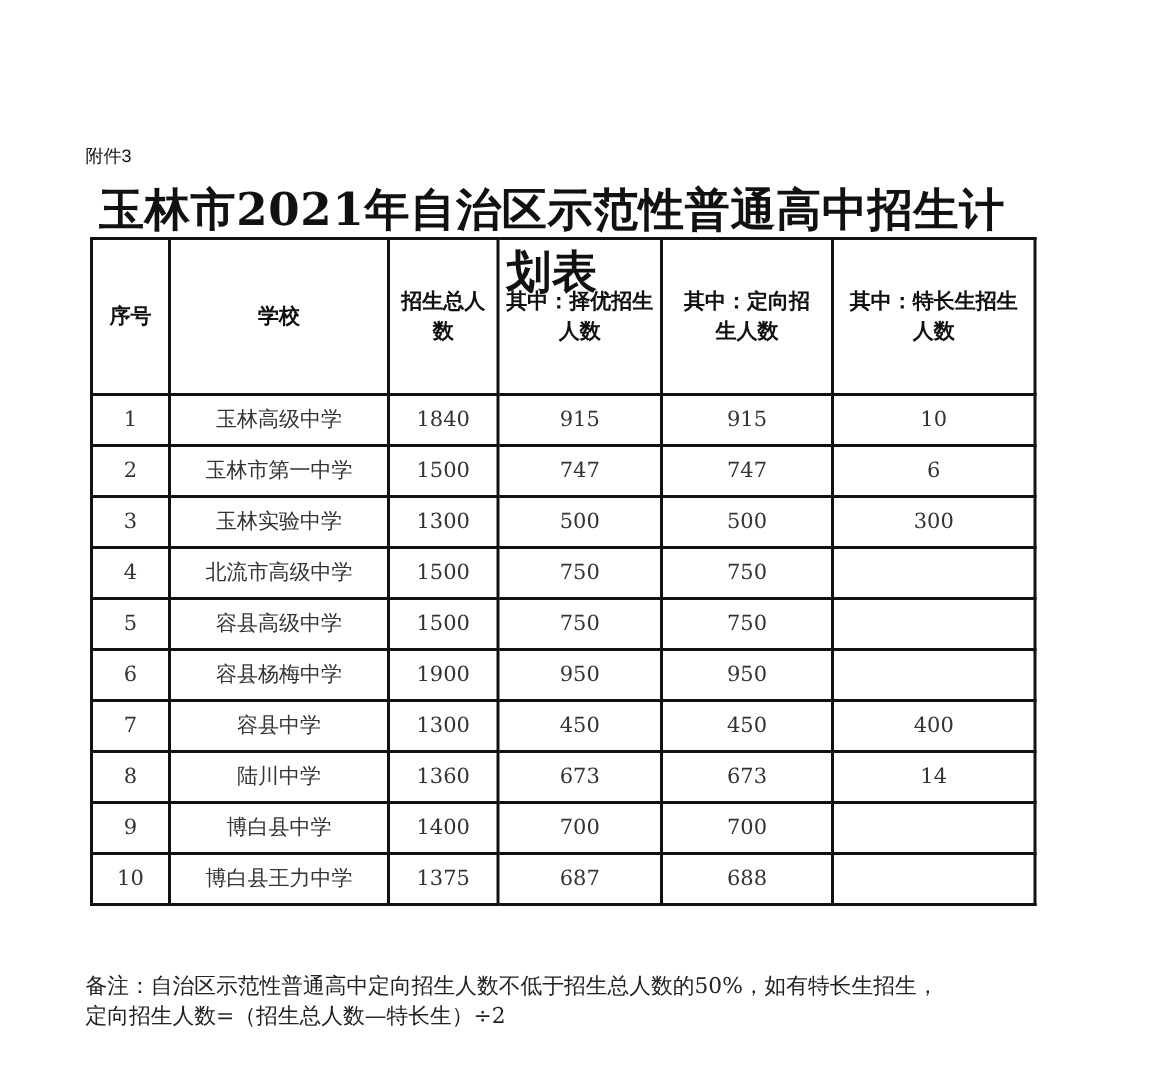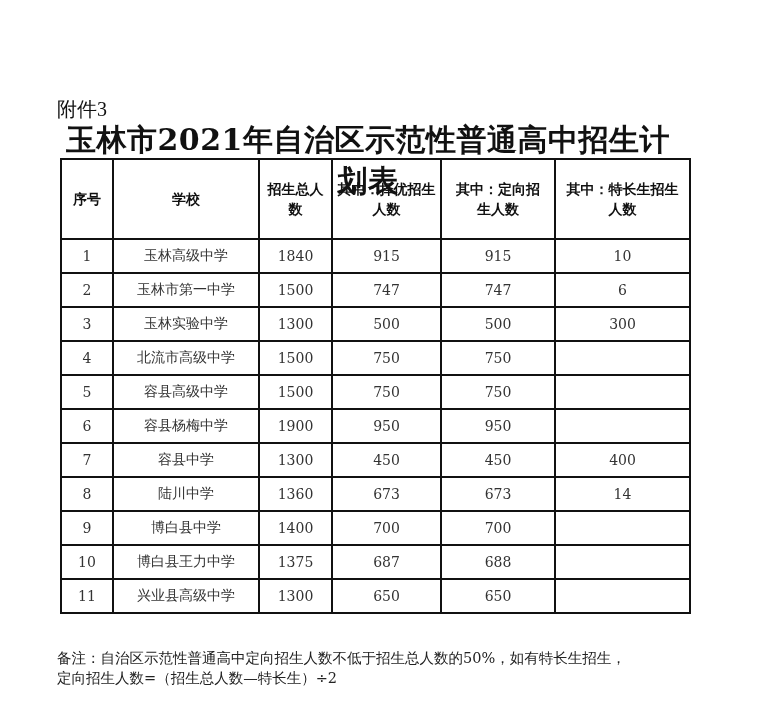--- a/index.html
+++ b/index.html
@@ -1,19 +1,19 @@
 <!DOCTYPE html>
 <html><head>
 <meta charset="utf-8">
 <style>
   html, body { margin: 0; padding: 0; background: #ffffff; }
   body { width: 771px; height: 717px; position: relative; overflow: hidden;
          font-family: "DejaVu Serif", "Liberation Serif", serif; color: #222; }
-  .attachment { position: absolute; left: 57px; top: 96px; font-size: 20px;
-                font-family: Liberation Serif, serif; color: #111; }
+  .attachment { position: absolute; left: 57px; top: 96px; font-size: 12px;
+                font-family: Liberation Sans, sans-serif; color: #111; }
   .title { position: absolute; left: 54px; width: 628px; top: 120px; text-align: center;
            font-size: 30px; font-weight: bold; letter-spacing: 0.5px;
            font-family: "DejaVu Serif", "Liberation Serif", serif; color: #111; }
   table.plan { position: absolute; left: 60px; top: 158px; border-collapse: collapse;
                table-layout: fixed; width: 629px; }
   table.plan td, table.plan th { border: 2px solid #111; text-align: center; vertical-align: middle;
                padding: 0; overflow: hidden; }
   table.plan th { height: 78px; font-size: 14px; font-weight: bold; line-height: 20px;
                   font-family: "DejaVu Sans", "Liberation Sans", sans-serif; color: #111; }
   table.plan td { height: 32px; font-size: 14px; color: #333;
@@ -37,21 +37,21 @@
     <col style="width:109px">
     <col style="width:114px">
     <col style="width:135px">
   </colgroup>
   <thead>
     <tr>
       <th>序号</th>
       <th>学校</th>
       <th style="padding:0 6px;">招生总人数</th>
       <th style="padding:0 4px;text-align:center;">其中：择优招生人数</th>
-      <th style="padding:0 12px;">其中：定向招生人数</th>
+      <th style="padding:12px 12px;">其中：定向招生人数</th>
       <th style="padding:0 4px;">其中：特长生招生人数</th>
     </tr>
   </thead>
   <tbody id="table-body">
     <tr>
       <td>1</td>
       <td>玉林高级中学</td>
       <td>1840</td>
       <td>915</td>
       <td>915</td>
@@ -122,27 +122,19 @@
       <td></td>
     </tr>
     <tr>
       <td>10</td>
       <td>博白县王力中学</td>
       <td>1375</td>
       <td>687</td>
       <td>688</td>
       <td></td>
     </tr>
-    <tr>
-      <td>11</td>
-      <td>兴业县高级中学</td>
-      <td>1300</td>
-      <td>650</td>
-      <td>650</td>
-      <td></td>
-    </tr>
   </tbody>
 </table>
 
 <div class="note">
   <div>备注：自治区示范性普通高中定向招生人数不低于招生总人数的50%，如有特长生招生，</div>
   <div>定向招生人数=（招生总人数—特长生）÷2</div>
 </div>
 
 </body></html>

